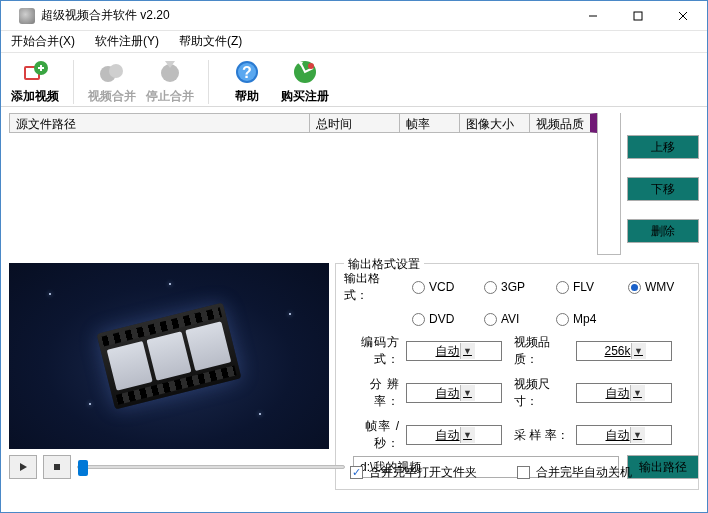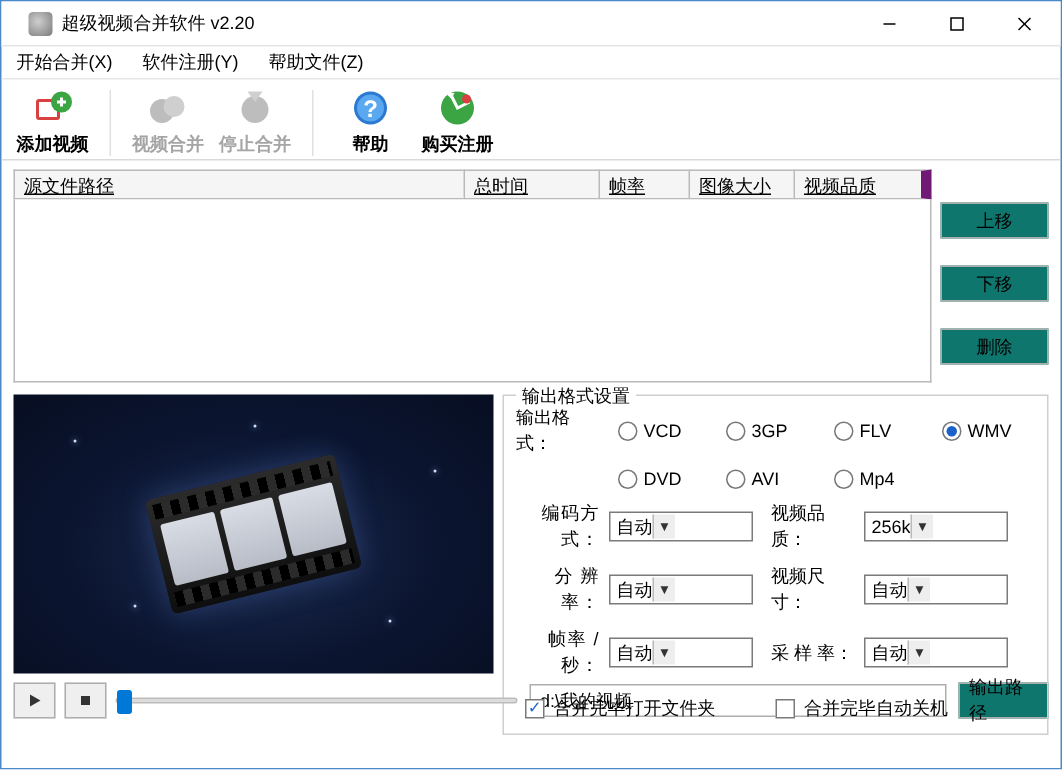--- a/index.html
+++ b/index.html
@@ -66,22 +66,21 @@
   .tb-sep { width: 1px; height: 44px; background: #e0e0e0; margin: 0 4px; }
   .main-row {
     display: flex;
     padding: 6px 8px 4px 8px;
     gap: 6px;
     height: 152px;
   }
   .table-wrap {
     flex: 1;
     display: flex;
-    flex-direction: column;
-    text-decoration: underline;
+    flex-direction: row;
   }
   .table-head {
     display: flex;
     height: 20px;
   }
   .th {
     border: 1px solid #b9b9b9;
     border-right: none;
     background: #f5f5f5;
     padding: 2px 6px;
@@ -159,22 +158,23 @@
   }
   .radio.checked::after { content:""; width:7px;height:7px;background:#1a61c9;border-radius:50%; }
   .field-row { display:flex; align-items:center; gap:12px; }
   .field { display:flex; align-items:center; gap:6px; }
   .field .lbl { width:56px; letter-spacing:1px;text-align:right; }
   .field .lbl2 { width:56px; }
   .combo {
     width:96px; height:20px;
     border:1px solid #7a7a7a;
     background:#fff;
-    display:flex; align-items:center; justify-content:flex-start;
+    display:flex; align-items:center; justify-content:center;
     padding:0 2px 0 4px;
+    text-decoration:underline;
   }
   .combo .arrow {
     width:15px;height:16px;background:#eee;border-left:1px solid #bbb;
     display:flex;align-items:center;justify-content:center;font-size:9px;color:#333;
   }
   .check-row { display:flex; align-items:center; gap:40px; padding-top:4px; padding-left:6px;}
   .checkbox { width:13px;height:13px;border:1px solid #7a7a7a;display:inline-flex;align-items:center;justify-content:center;background:#fff; }
   .checkbox.checked::after { content:"✓"; font-size:11px; color:#2266cc; line-height:1; }
   .check-item { display:flex; align-items:center; gap:6px; }
   .controls-row {
@@ -437,16 +437,16 @@
             <rect x="2" y="2" width="6" height="6" fill="#333"></rect>
           </svg>
       </div>
       <div class="slider-track">
         <div class="slider-thumb"></div>
       </div>
     </div>
     <div class="path-input">
       <span>d:\我的视频</span>
     </div>
-    <div class="btn" style="width:60px">输出路径</div>
+    <div class="btn" style="width:72px">输出路径</div>
   </div>
 
 </div>
 
 </body></html>

